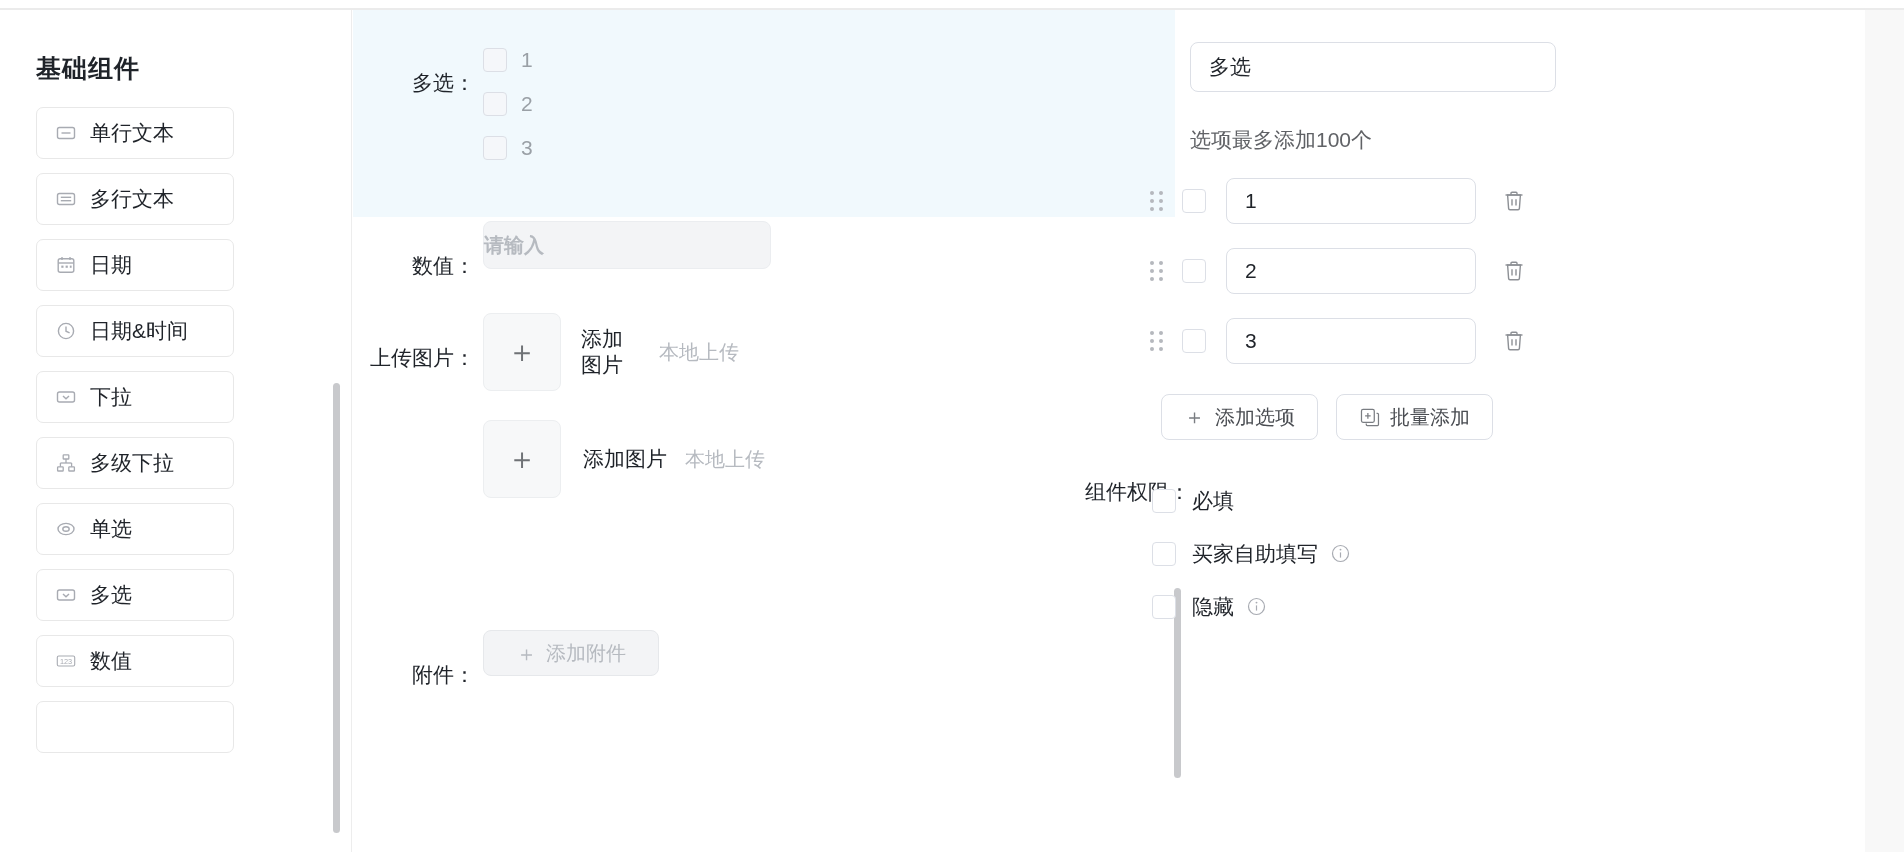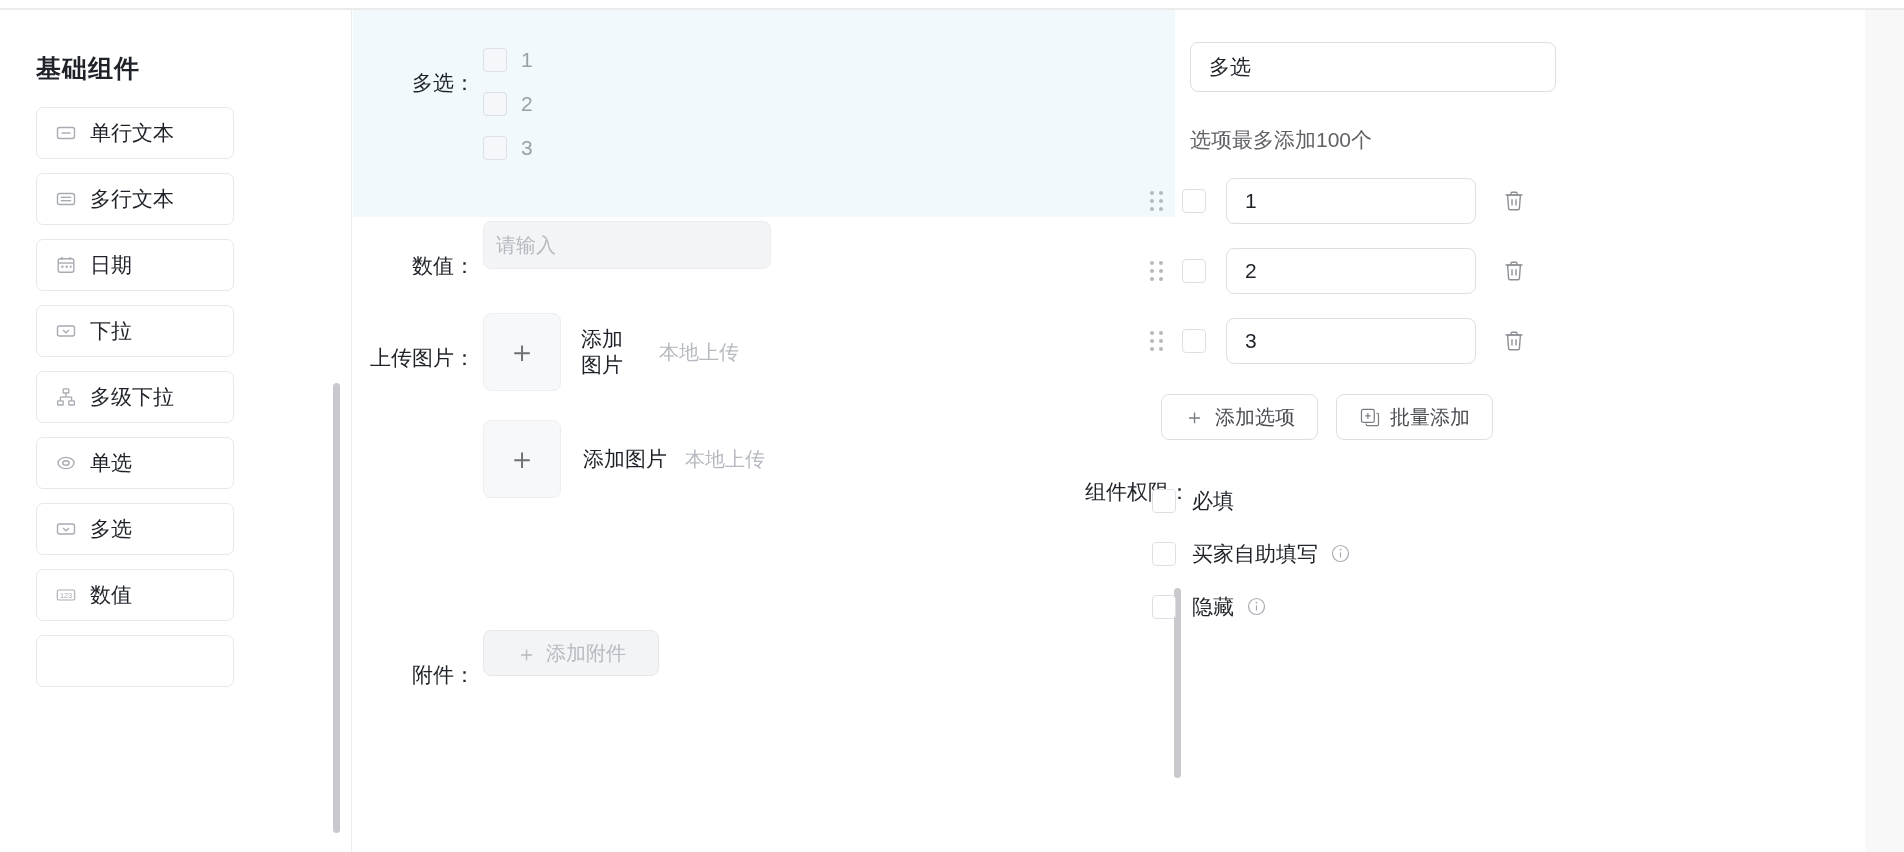--- a/index.html
+++ b/index.html
@@ -135,23 +135,24 @@
   }
 
   .num-input {
     width: 288px; height: 48px;
     background: #f3f4f6;
     border: 1px solid #ebedf0;
     border-radius: 8px;
     box-sizing: border-box;
     display: flex;
     align-items: center;
-    padding-left: 12px;
+    padding-left: 0;
     font-size: 20px;
     color: #b6bac0;
+    font-weight: bold;
   }
 
   .upload-tile {
     width: 78px; height: 78px;
     background: #f7f8f9;
     border: 1px solid #eceef0;
     border-radius: 8px;
     box-sizing: border-box;
     display: flex;
     align-items: center;
@@ -457,20 +458,29 @@
           <line x1="7" y1="3" x2="7" y2="6"></line>
           <line x1="15" y1="3" x2="15" y2="6"></line>
           <rect x="6.3" y="11.6" width="2.2" height="2.2" fill="currentColor" stroke="none"></rect>
           <rect x="10.6" y="11.6" width="2.2" height="2.2" fill="currentColor" stroke="none"></rect>
           <rect x="14.8" y="11.6" width="1.8" height="2.2" fill="currentColor" stroke="none"></rect>
         </svg>
       </span>
       <span class="pi-label">日期</span>
     </div>
 
+    <div class="palette-item">
+      <span class="pi-icon">
+        <svg viewBox="0 0 22 22" width="22" height="22" fill="none" stroke="currentColor" stroke-width="1.4">
+          <circle cx="11" cy="11" r="7.6"></circle>
+          <polyline points="11,6.6 11,11.2 14.6,12.9"></polyline>
+        </svg>
+      </span>
+      <span class="pi-label">日期&amp;时间</span>
+    </div>
 
     <div class="palette-item">
       <span class="pi-icon">
         <svg viewBox="0 0 22 22" width="22" height="22" fill="none" stroke="currentColor" stroke-width="1.4">
           <rect x="2.5" y="6" width="17" height="10" rx="2"></rect>
           <polyline points="8,10 11,12.8 14,10"></polyline>
         </svg>
       </span>
       <span class="pi-label">下拉</span>
     </div>

